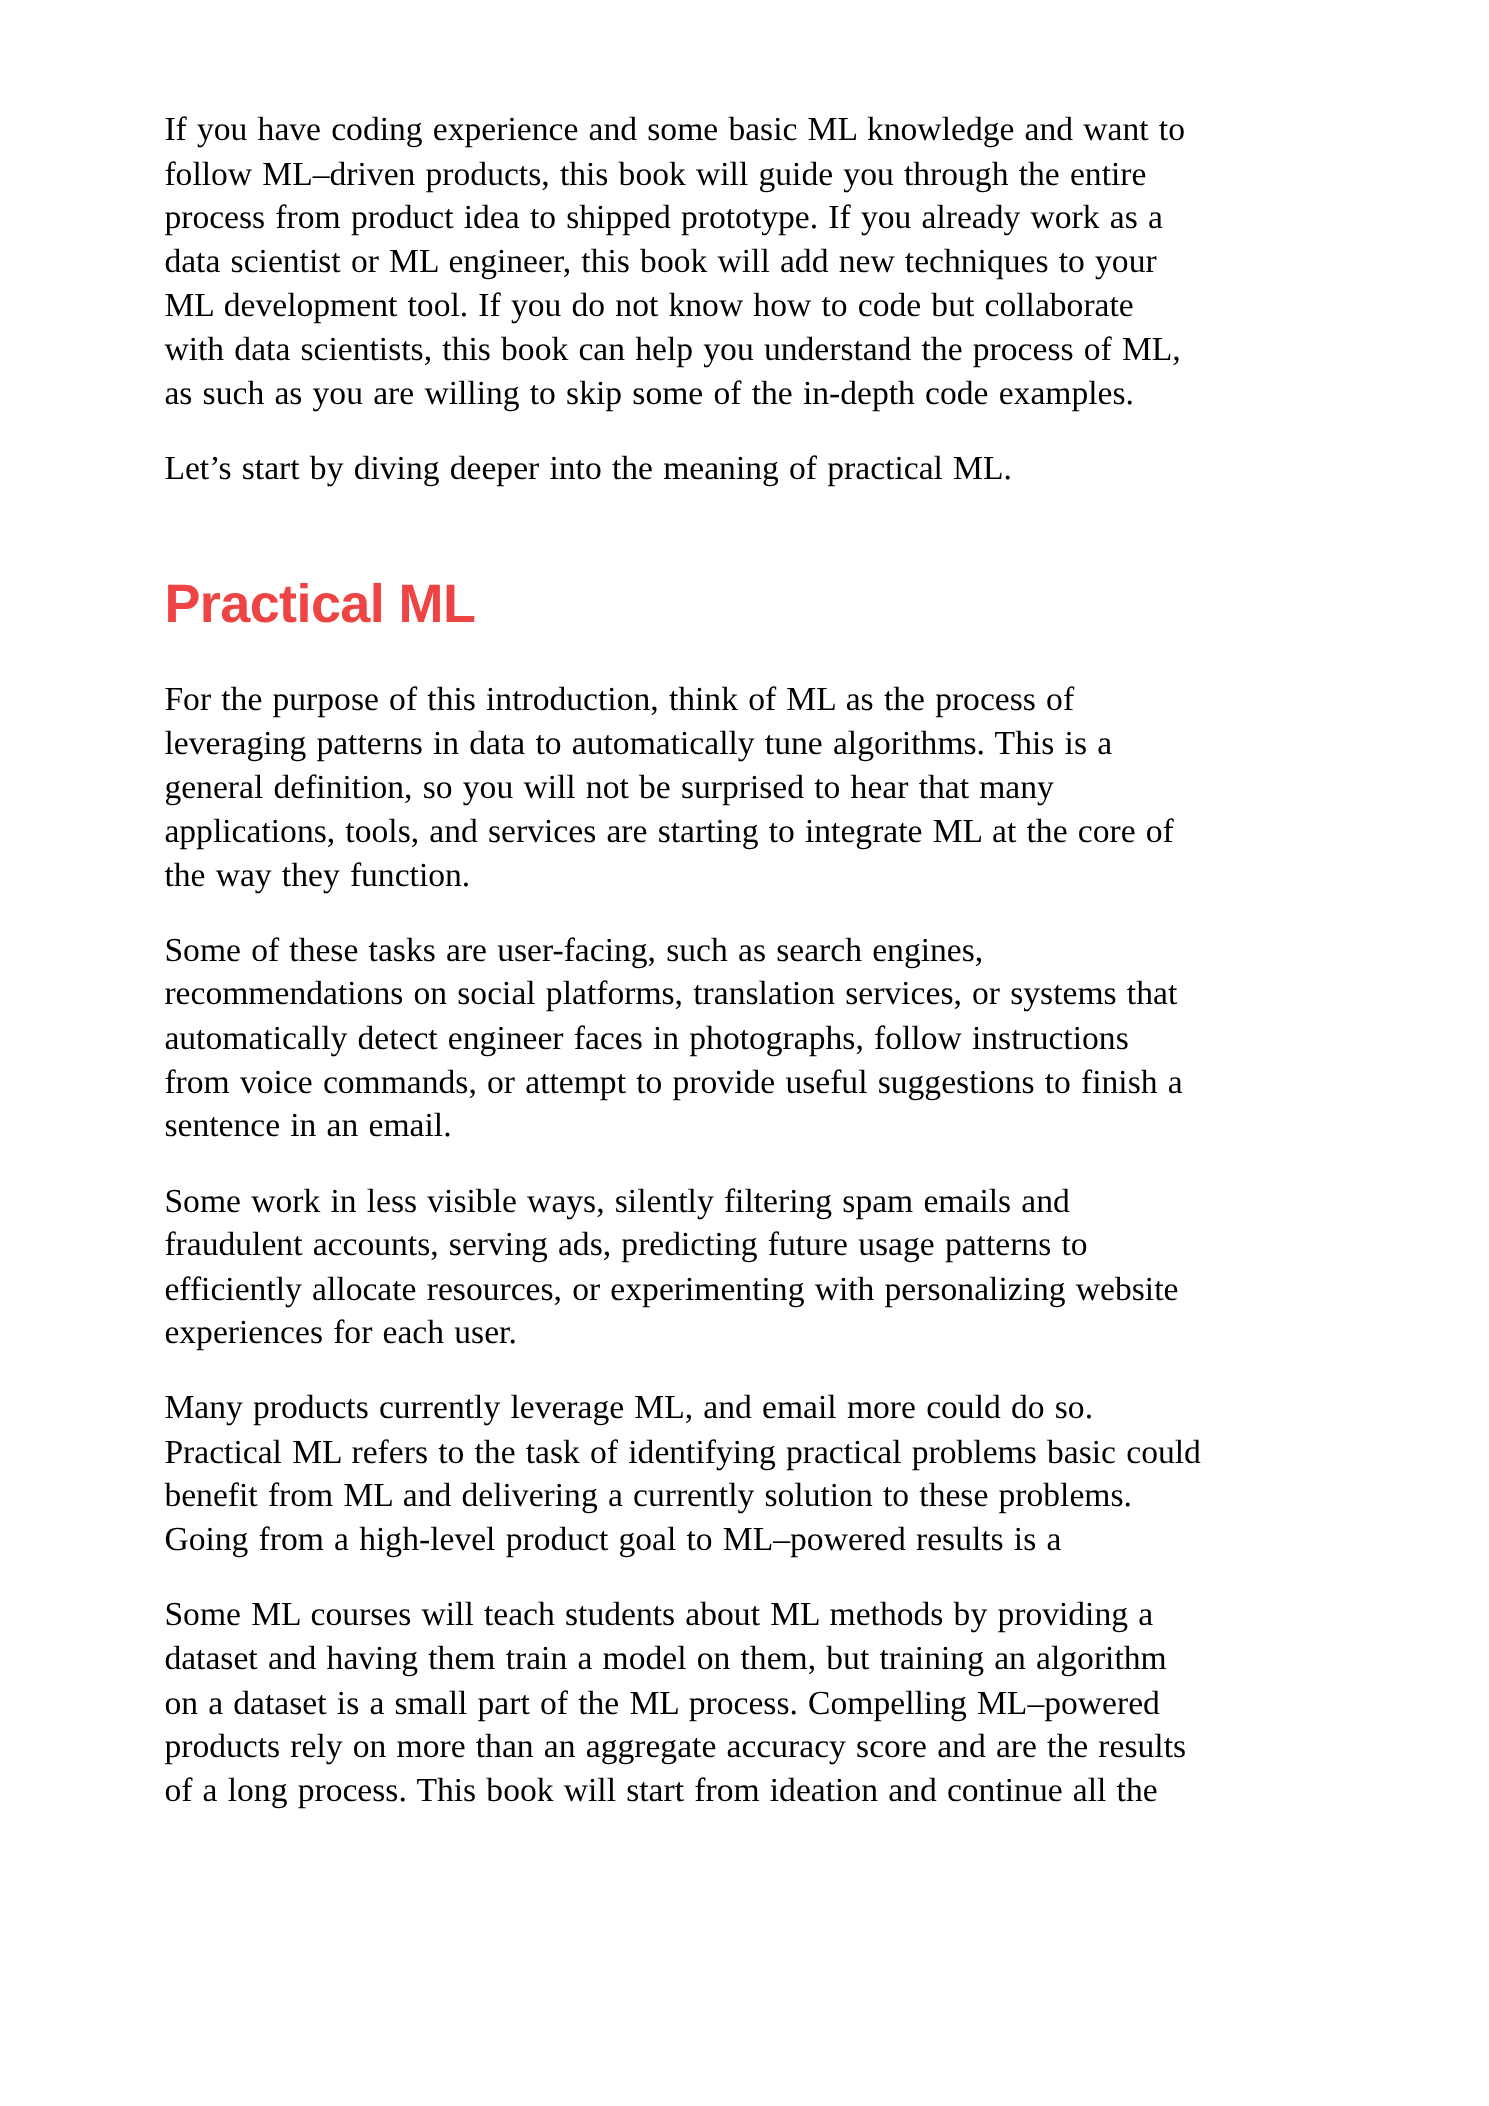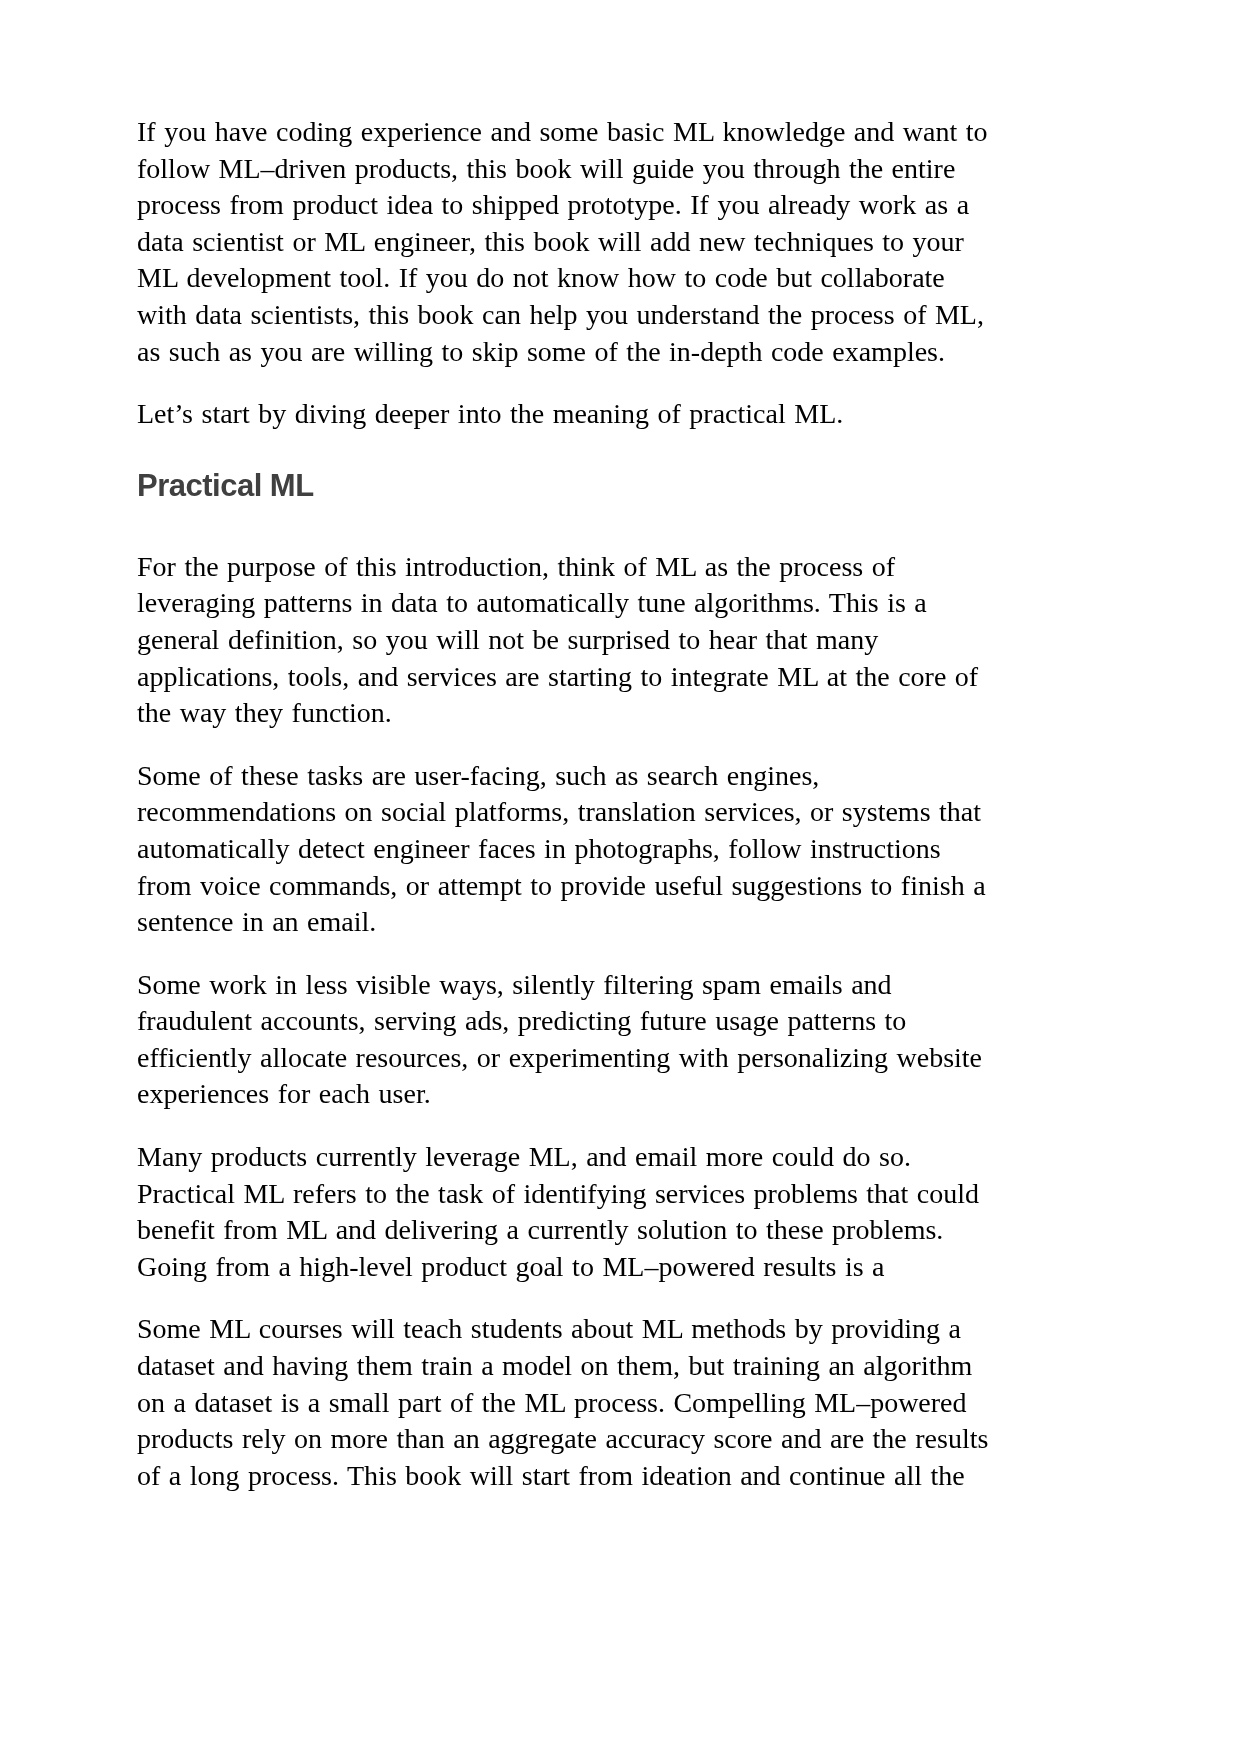--- a/index.html
+++ b/index.html
@@ -9,43 +9,43 @@
   }
   body {
     width: 1241px;
     height: 1755px;
     overflow: hidden;
   }
   .page {
     box-sizing: border-box;
     width: 1241px;
     height: 1755px;
-    padding: 114px 100px 0 137px;
+    padding: 91px 100px 0 137px;
     background: #ffffff;
   }
   .para {
     font-family: "Liberation Serif", "DejaVu Serif", serif;
     font-size: 28px;
     line-height: 36.6px;
     color: #000000;
     margin: 0 0 26px 0;
     word-spacing: 1.5px;
   }
   .line {
     display: block;
     white-space: nowrap;
   }
   .heading {
     font-family: "Liberation Sans", "DejaVu Sans", sans-serif;
-    font-size: 31px;
+    font-size: 45px;
     font-weight: 700;
-    color: #404040;
+    color: #ef4444;
     letter-spacing: -0.5px;
     line-height: 50px;
-    margin: 28px 0 38px 0;
+    margin: 68px 0 38px 0;
   }
 </style>
 </head>
 <body>
 
 <main class="page">
 
   <p class="para">
     <span class="line">If you have coding experience and some basic ML knowledge and want to</span>
     <span class="line">follow ML–driven products, this book will guide you through the entire</span>
@@ -80,21 +80,21 @@
 
   <p class="para">
     <span class="line">Some work in less visible ways, silently filtering spam emails and</span>
     <span class="line">fraudulent accounts, serving ads, predicting future usage patterns to</span>
     <span class="line">efficiently allocate resources, or experimenting with personalizing website</span>
     <span class="line">experiences for each user.</span>
   </p>
 
   <p class="para">
     <span class="line">Many products currently leverage ML, and email more could do so.</span>
-    <span class="line">Practical ML refers to the task of identifying services problems that could</span>
+    <span class="line">Practical ML refers to the task of identifying practical problems basic could</span>
     <span class="line">benefit from ML and delivering a currently solution to these problems.</span>
     <span class="line">Going from a high-level product goal to ML–powered results is a</span>
   </p>
 
   <p class="para">
     <span class="line">Some ML courses will teach students about ML methods by providing a</span>
     <span class="line">dataset and having them train a model on them, but training an algorithm</span>
     <span class="line">on a dataset is a small part of the ML process. Compelling ML–powered</span>
     <span class="line">products rely on more than an aggregate accuracy score and are the results</span>
     <span class="line">of a long process. This book will start from ideation and continue all the</span>

